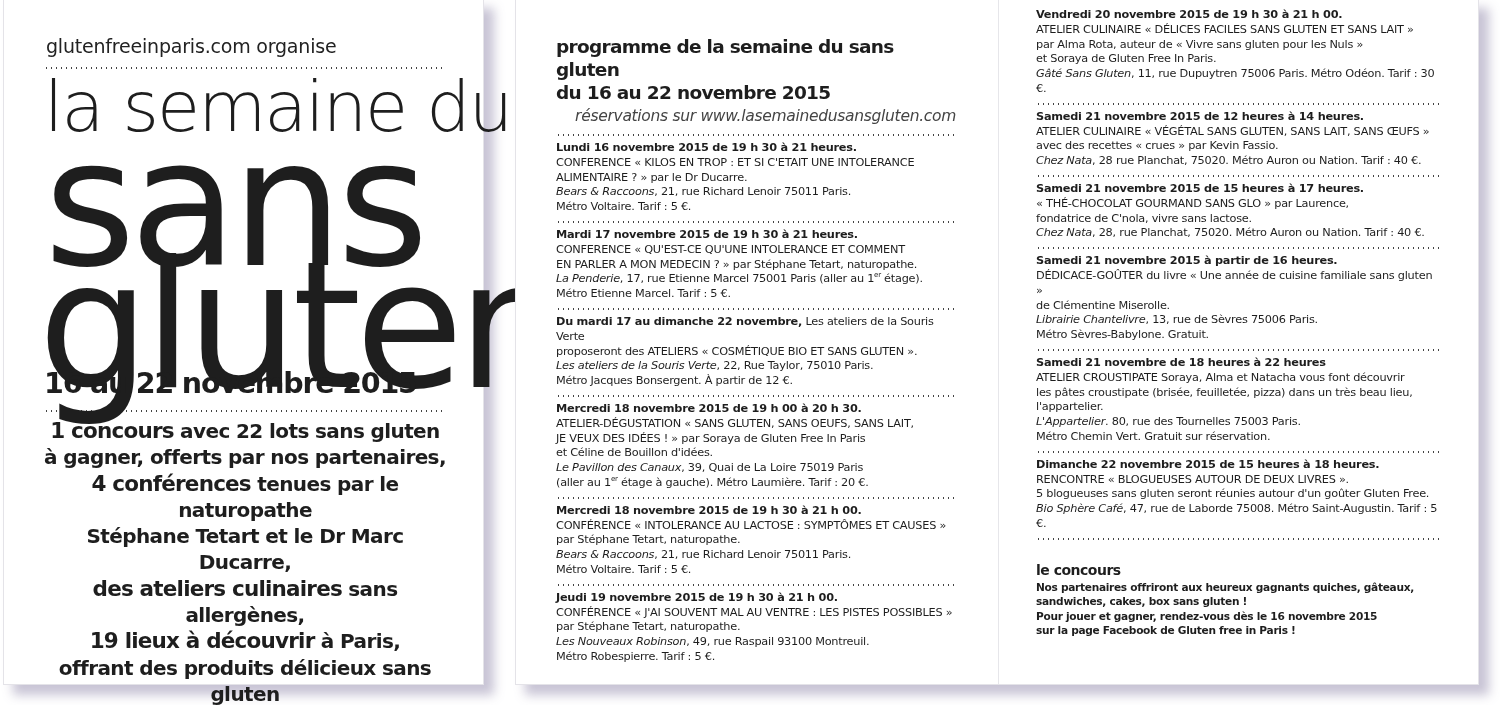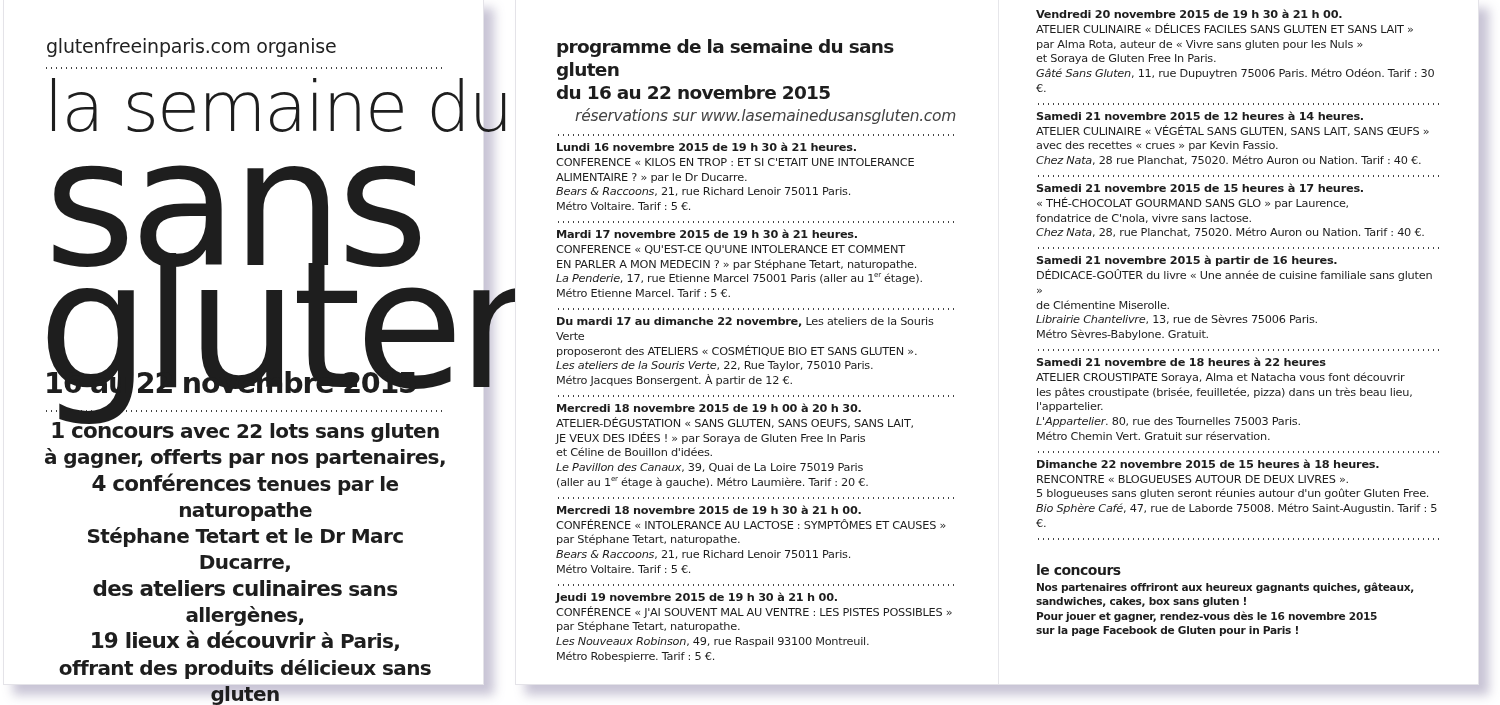--- a/index.html
+++ b/index.html
@@ -179,16 +179,16 @@
           <p>5 blogueuses sans gluten seront réunies autour d'un goûter Gluten Free.</p>
           <p><span class="place">Bio Sphère Café</span>, 47, rue de Laborde 75008. Métro Saint-Augustin. Tarif : 5 €.</p>
         </div>
         <div class="dots"></div>
       </div>
     <div class="concours-title">le concours</div>
     <div class="concours-text" id="concours-text">
         <p>Nos partenaires offriront aux heureux gagnants quiches, gâteaux,</p>
         <p>sandwiches, cakes, box sans gluten !</p>
         <p>Pour jouer et gagner, rendez-vous dès le 16 novembre 2015</p>
-        <p>sur la page Facebook de Gluten pour in Paris !</p>
+        <p>sur la page Facebook de Gluten free in Paris !</p>
       </div>
   </div>
 </div>
 
 </body></html>

